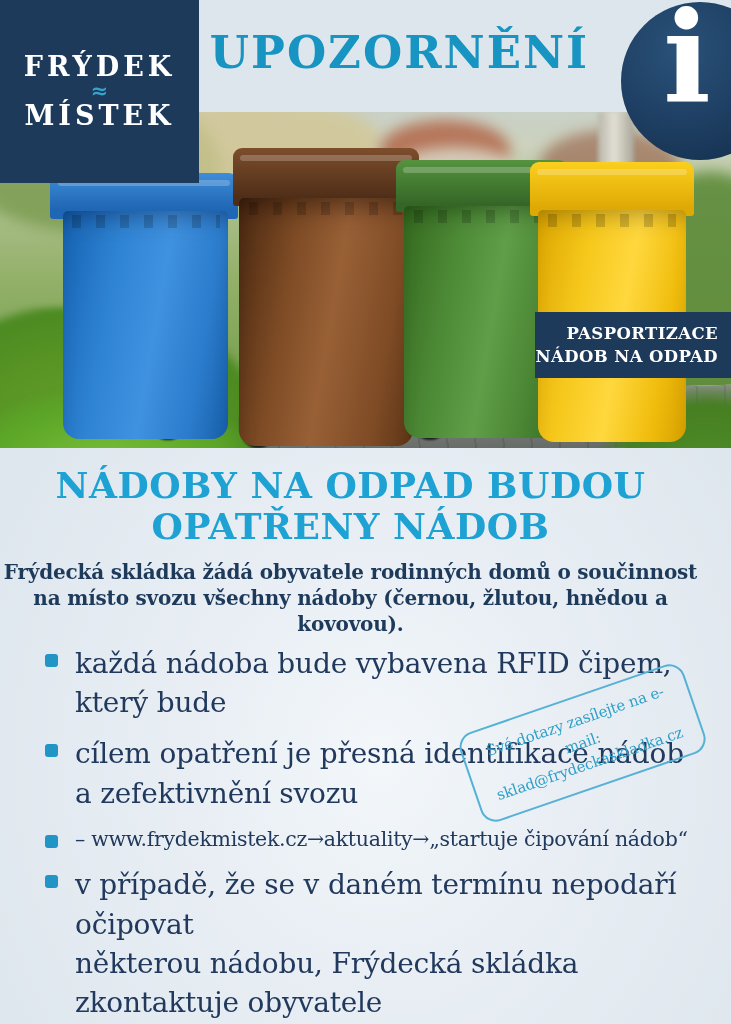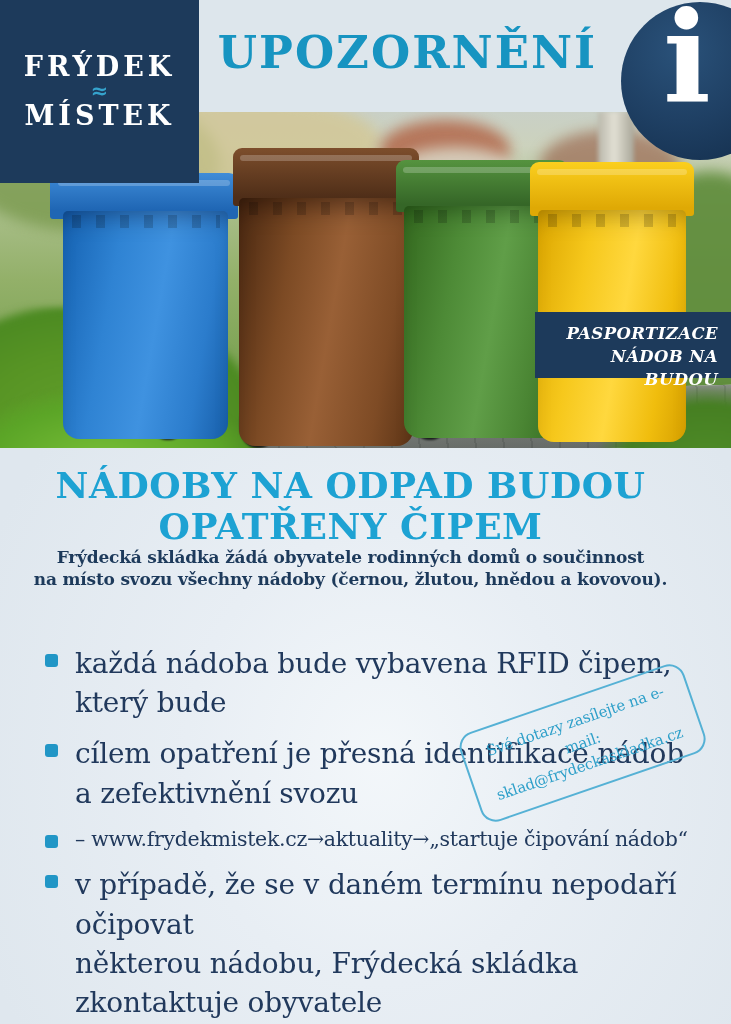--- a/index.html
+++ b/index.html
@@ -4,21 +4,21 @@
 <style>
   html,body{margin:0;padding:0;}
   .page{
     position:relative; width:731px; height:1024px; overflow:hidden;
     background: radial-gradient(ellipse 430px 500px at 52% 74%, #f3f7fa 0%, #e8eef4 45%, #dfe7ee 100%);
     font-family:"DejaVu Serif", serif;
   }
   
   .header-band{position:absolute; left:0; top:0; width:731px; height:112px; background:#dde6ec;}
   .notice-title{
-    position:absolute; left:200px; top:26px; width:415px; text-align:center;
+    position:absolute; left:192px; top:26px; width:415px; text-align:center;
     font-size:45px; font-weight:bold; color:#1794c1; letter-spacing:2px;
   }
   .logo-box{
     position:absolute; left:0; top:0; width:199px; height:183px; background:#1d3a5b; z-index:6;
     display:flex; flex-direction:column; align-items:center; justify-content:center; gap:3px;
   }
   .logo-line{color:#ffffff; font-size:27px; font-weight:bold; letter-spacing:4px; line-height:1.05;}
   .logo-tilde{color:#35a3cd; font-size:21px; font-weight:bold; line-height:0.7;}
   .info-circle{
     position:absolute; left:621px; top:2px; width:158px; height:158px; border-radius:50%;
@@ -93,26 +93,26 @@
   .bin-yellow .lid{left:0; top:0; width:164px; height:54px; background:linear-gradient(180deg,#fbcf1e,#dfa905 85%);}
   .bin-yellow .body{left:8px; top:48px; width:148px; height:232px;
     background:linear-gradient(100deg,#dca600 0%, #f6c81c 30%, #ffd83e 55%, #f0bd0d 80%, #d6a000 100%);
     box-shadow: inset 0 18px 22px -12px rgba(60,40,0,.35);}
   .bin-yellow .teeth{left:18px; top:52px; width:128px;}
 
   
   .pasport-badge{
     position:absolute; right:0; top:200px; width:196px; height:66px; background:#1d3a5b; z-index:5;
     color:#ffffff; text-align:right; box-sizing:border-box; padding:10px 13px 0 0;
-    font-size:16.5px; font-weight:bold; letter-spacing:0.4px; line-height:1.4;font-style:italic;
+    font-size:16.5px; font-weight:bold; letter-spacing:0.4px; line-height:1.4;
   }
   
   .content{position:absolute; left:0; top:448px; width:701px; height:576px;}
   .page-heading{margin-top:17px; text-align:center; color:#1da2d3; font-weight:bold; font-size:36px; line-height:1.13; letter-spacing:0.5px;}
-  .intro{text-align:center; color:#1d3a5b; font-weight:bold; font-size:17px; line-height:1.3; letter-spacing:-0.2px;}
+  .intro{margin-top:13px; text-align:center; color:#1d3a5b; font-weight:bold; font-size:20px; line-height:1.3; letter-spacing:-0.2px;}
   .bullets{position:absolute; left:45px; top:196px; width:660px;}
   .bullet{display:flex; margin-bottom:12px;}
   .bullet-marker{width:13px; height:13px; border-radius:3px; background:#2196c6; margin:10px 17px 0 0; flex:none;}
   .bullet-line{font-size:28px; color:#21395c; line-height:1.4; letter-spacing:-0.2px;}
   .bullet-line.sub{font-size:20.5px; letter-spacing:-0.3px;}
   .contact-stamp{
     position:absolute; left:464px; top:248px; transform:rotate(-19deg);
     border:2px solid #55b1d5; border-radius:16px; padding:11px 16px; text-align:center;
     color:#2d9fc9; font-size:15px; line-height:1.5; z-index:4; letter-spacing:-0.2px;
   }
@@ -160,38 +160,38 @@
       <div class="lid"></div>
       <div class="body"></div>
       <div class="teeth"></div>
     </div>
 
     <div class="grass-front-left"></div>
     <div class="grass-right"></div>
 
     <div class="pasport-badge">
       <span>PASPORTIZACE</span><br>
-      <span>NÁDOB NA BUDOU</span>
+      <span>NÁDOB NA ODPAD</span>
     </div>
   </div>
 
   <div class="logo-box">
     <div class="logo-line">FRÝDEK</div>
     <div class="logo-tilde">≈</div>
     <div class="logo-line">MÍSTEK</div>
   </div>
 
   <div class="info-circle">
     <div class="info-glyph">i</div>
   </div>
 
   <div class="content">
     <div class="page-heading">
       <div>NÁDOBY NA ODPAD BUDOU</div>
-      <div>OPATŘENY ČIPEM</div>
+      <div>OPATŘENY NÁDOB</div>
     </div>
     <div class="intro">
       <div>Frýdecká skládka žádá obyvatele rodinných domů o součinnost</div>
       <div>na místo svozu všechny nádoby (černou, žlutou, hnědou a kovovou).</div>
     </div>
 
     <div class="bullets">
       <div class="bullet">
         <span class="bullet-marker"></span>
         <div class="bullet-text">

